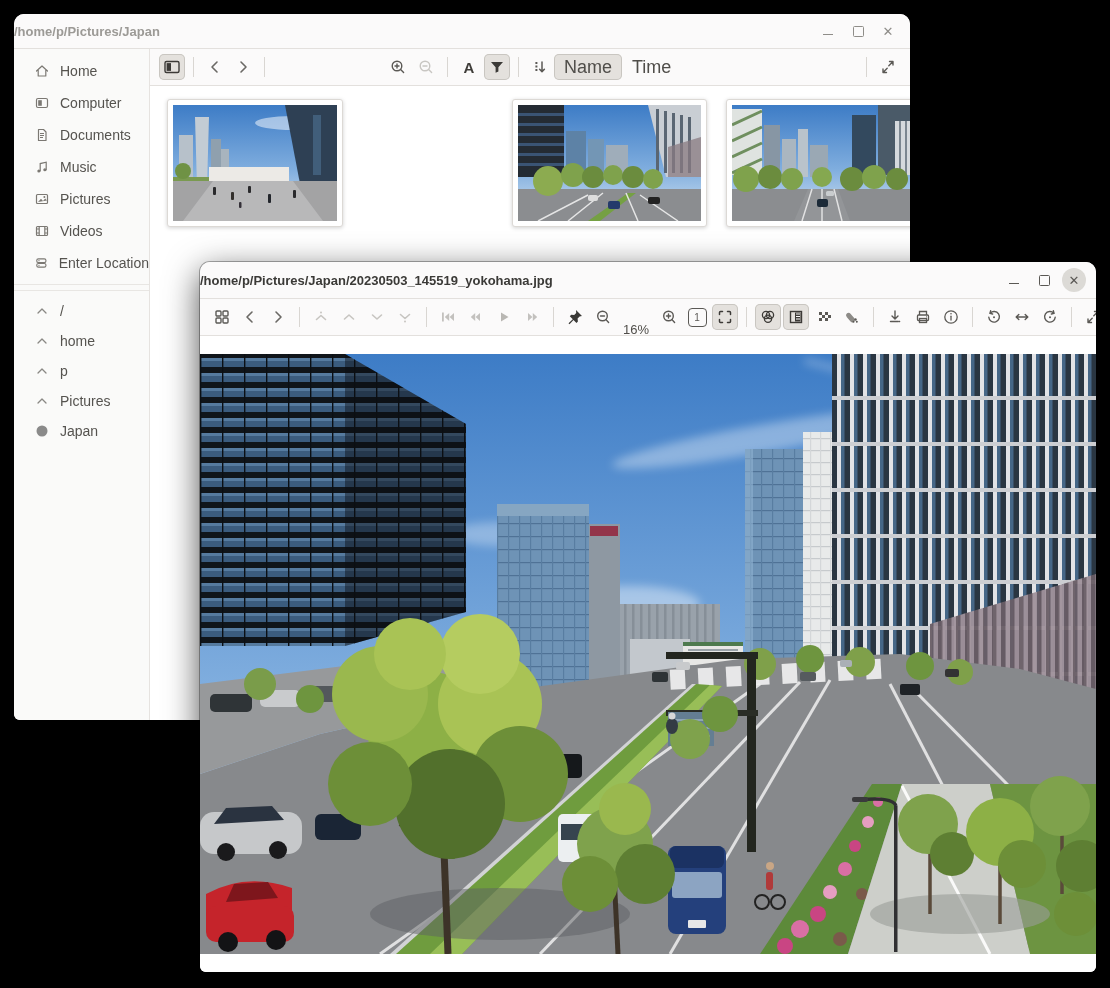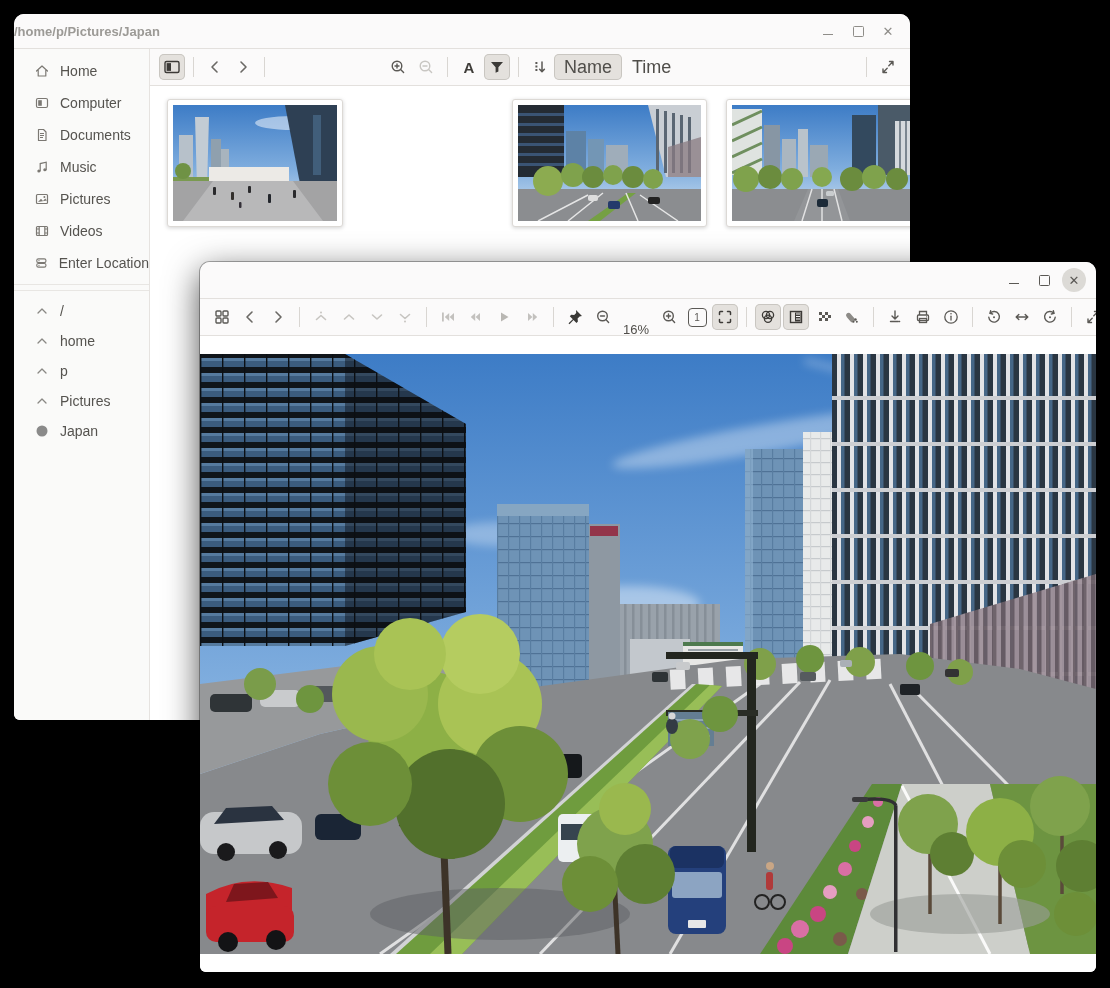--- a/index.html
+++ b/index.html
@@ -388,20 +388,21 @@
             <rect x="0" y="72" width="162" height="51" fill="#b5b3ae"></rect>
           </svg>
         </div>
       </div>
     </div>
   </div>
 </div>
 
 <div class="window" id="iv-window">
   <div class="titlebar">
+    <div class="title">/home/p/Pictures/Japan/20230503_145519_yokohama.jpg</div>
     <div class="win-controls">
       <div class="wc-btn">
           <span class="wc-min-line"></span>
         </div>
       <div class="wc-btn">
           <span class="wc-max-box"></span>
         </div>
       <div class="wc-btn wc-close">
           <span style="font-size:13px;">✕</span>
         </div>

